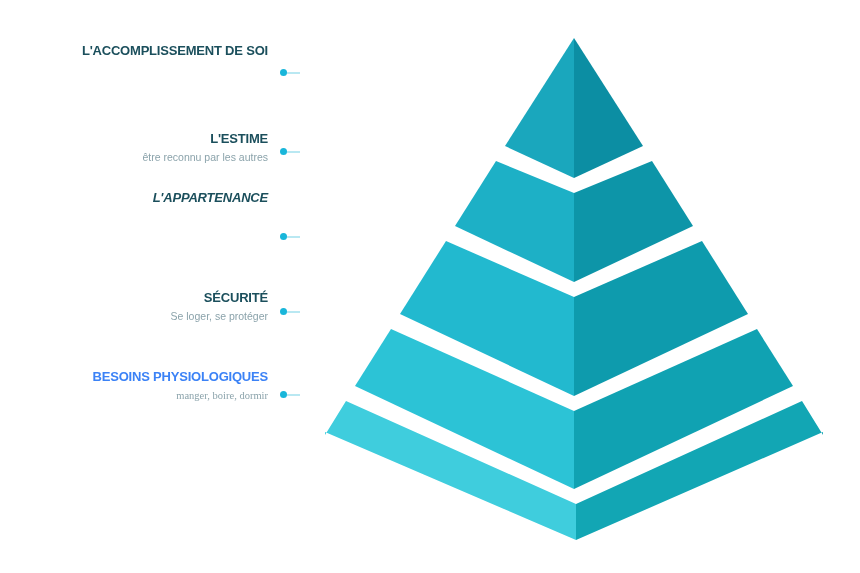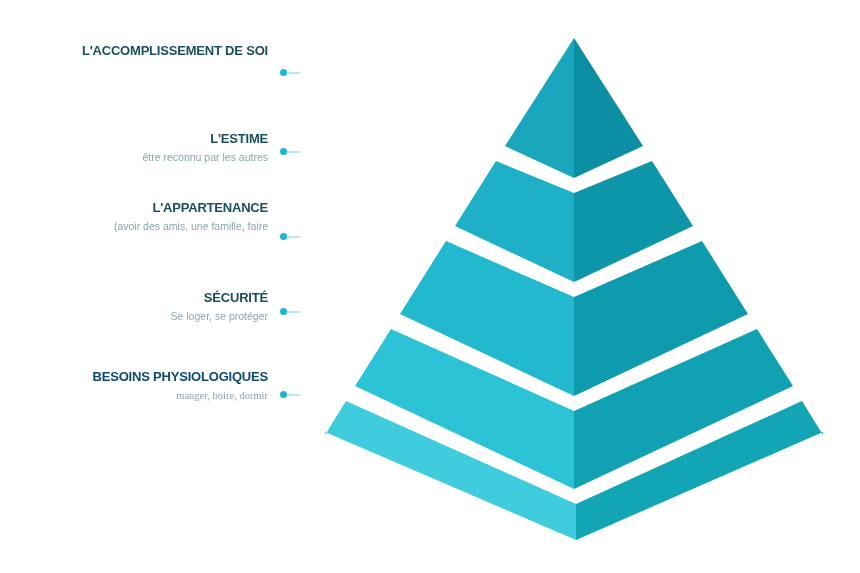--- a/index.html
+++ b/index.html
@@ -44,21 +44,21 @@
     font-weight: normal;
     color: #8ba3ab;
     line-height: 1.45;
     margin-top: 3px;
     text-align: right;
   }
 
   
   #block-0 { top: 44px;  }
   #block-1 { top: 132px; }
-  #block-2 { top: 201px; }
+  #block-2 { top: 191px; font-style: italic; }
   #block-3 { top: 291px; }
   #block-4 { top: 370px; }
 
   
 
   .connector {
     position: absolute;
     height: 2px;
     background: #b9e8f2;
     left: 286px;
@@ -109,33 +109,32 @@
   <div class="label-block" id="block-1">
     <div class="label-title" style="color: rgb(27, 79, 92);">L'ESTIME</div>
     <div class="label-sub" style="color: rgb(139, 163, 171);">
       <div>être reconnu par les autres</div>
     </div>
   </div>
 
   <div class="label-block" id="block-2">
     <div class="label-title" style="color: rgb(27, 79, 92);">L'APPARTENANCE</div>
     <div class="label-sub" style="color: rgb(139, 163, 171);">
-      <div>(avoir des amis, une famille, faire</div>
     </div>
   </div>
 
   <div class="label-block" id="block-3">
     <div class="label-title" style="color: rgb(27, 79, 92);">SÉCURITÉ</div>
     <div class="label-sub" style="color: rgb(139, 163, 171);">
       <div>Se loger, se protéger</div>
     </div>
   </div>
 
   <div class="label-block" id="block-4">
-    <div class="label-title" style="color: #0c4a6e;">BESOINS PHYSIOLOGIQUES</div>
+    <div class="label-title" style="color: #3b82f6;">BESOINS PHYSIOLOGIQUES</div>
     <div class="label-sub" style="color: rgb(139, 163, 171); font-family: Liberation Serif, serif;">
       <div>manger, boire, dormir</div>
     </div>
   </div>
 
   <div class="connector" id="conn-0" style="background: rgb(185, 232, 242);"></div>
   <div class="connector" id="conn-1" style="background: rgb(185, 232, 242);"></div>
   <div class="connector" id="conn-2" style="background: rgb(185, 232, 242);"></div>
   <div class="connector" id="conn-3" style="background: rgb(185, 232, 242);"></div>
   <div class="connector" id="conn-4" style="background: rgb(185, 232, 242);"></div>

